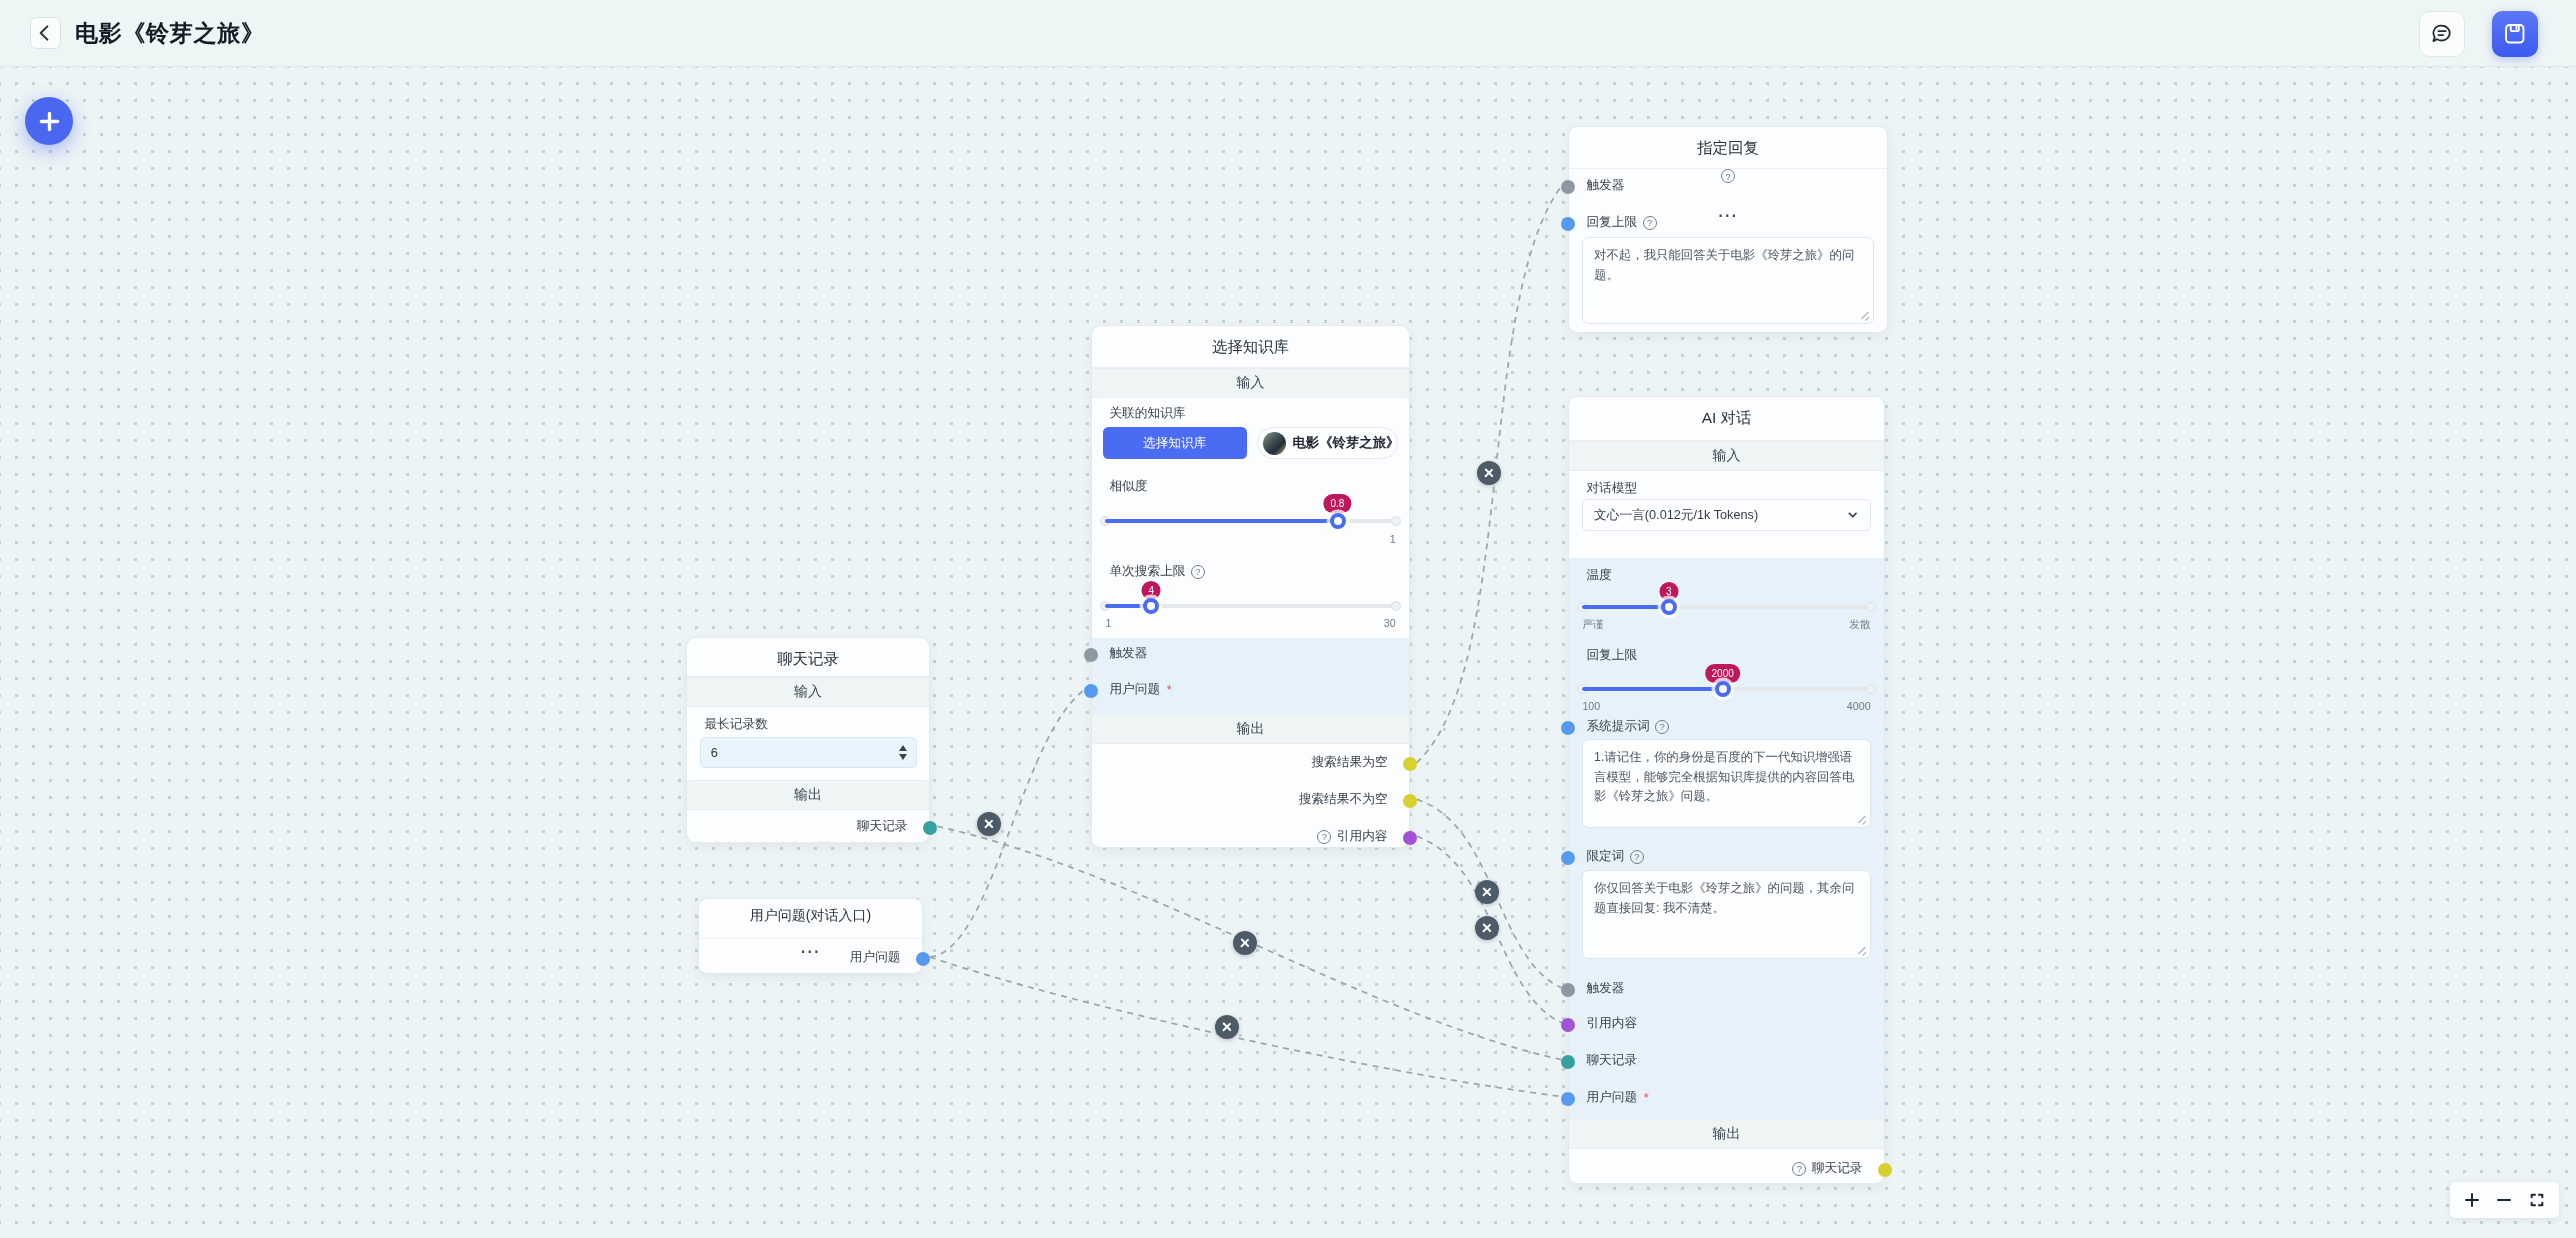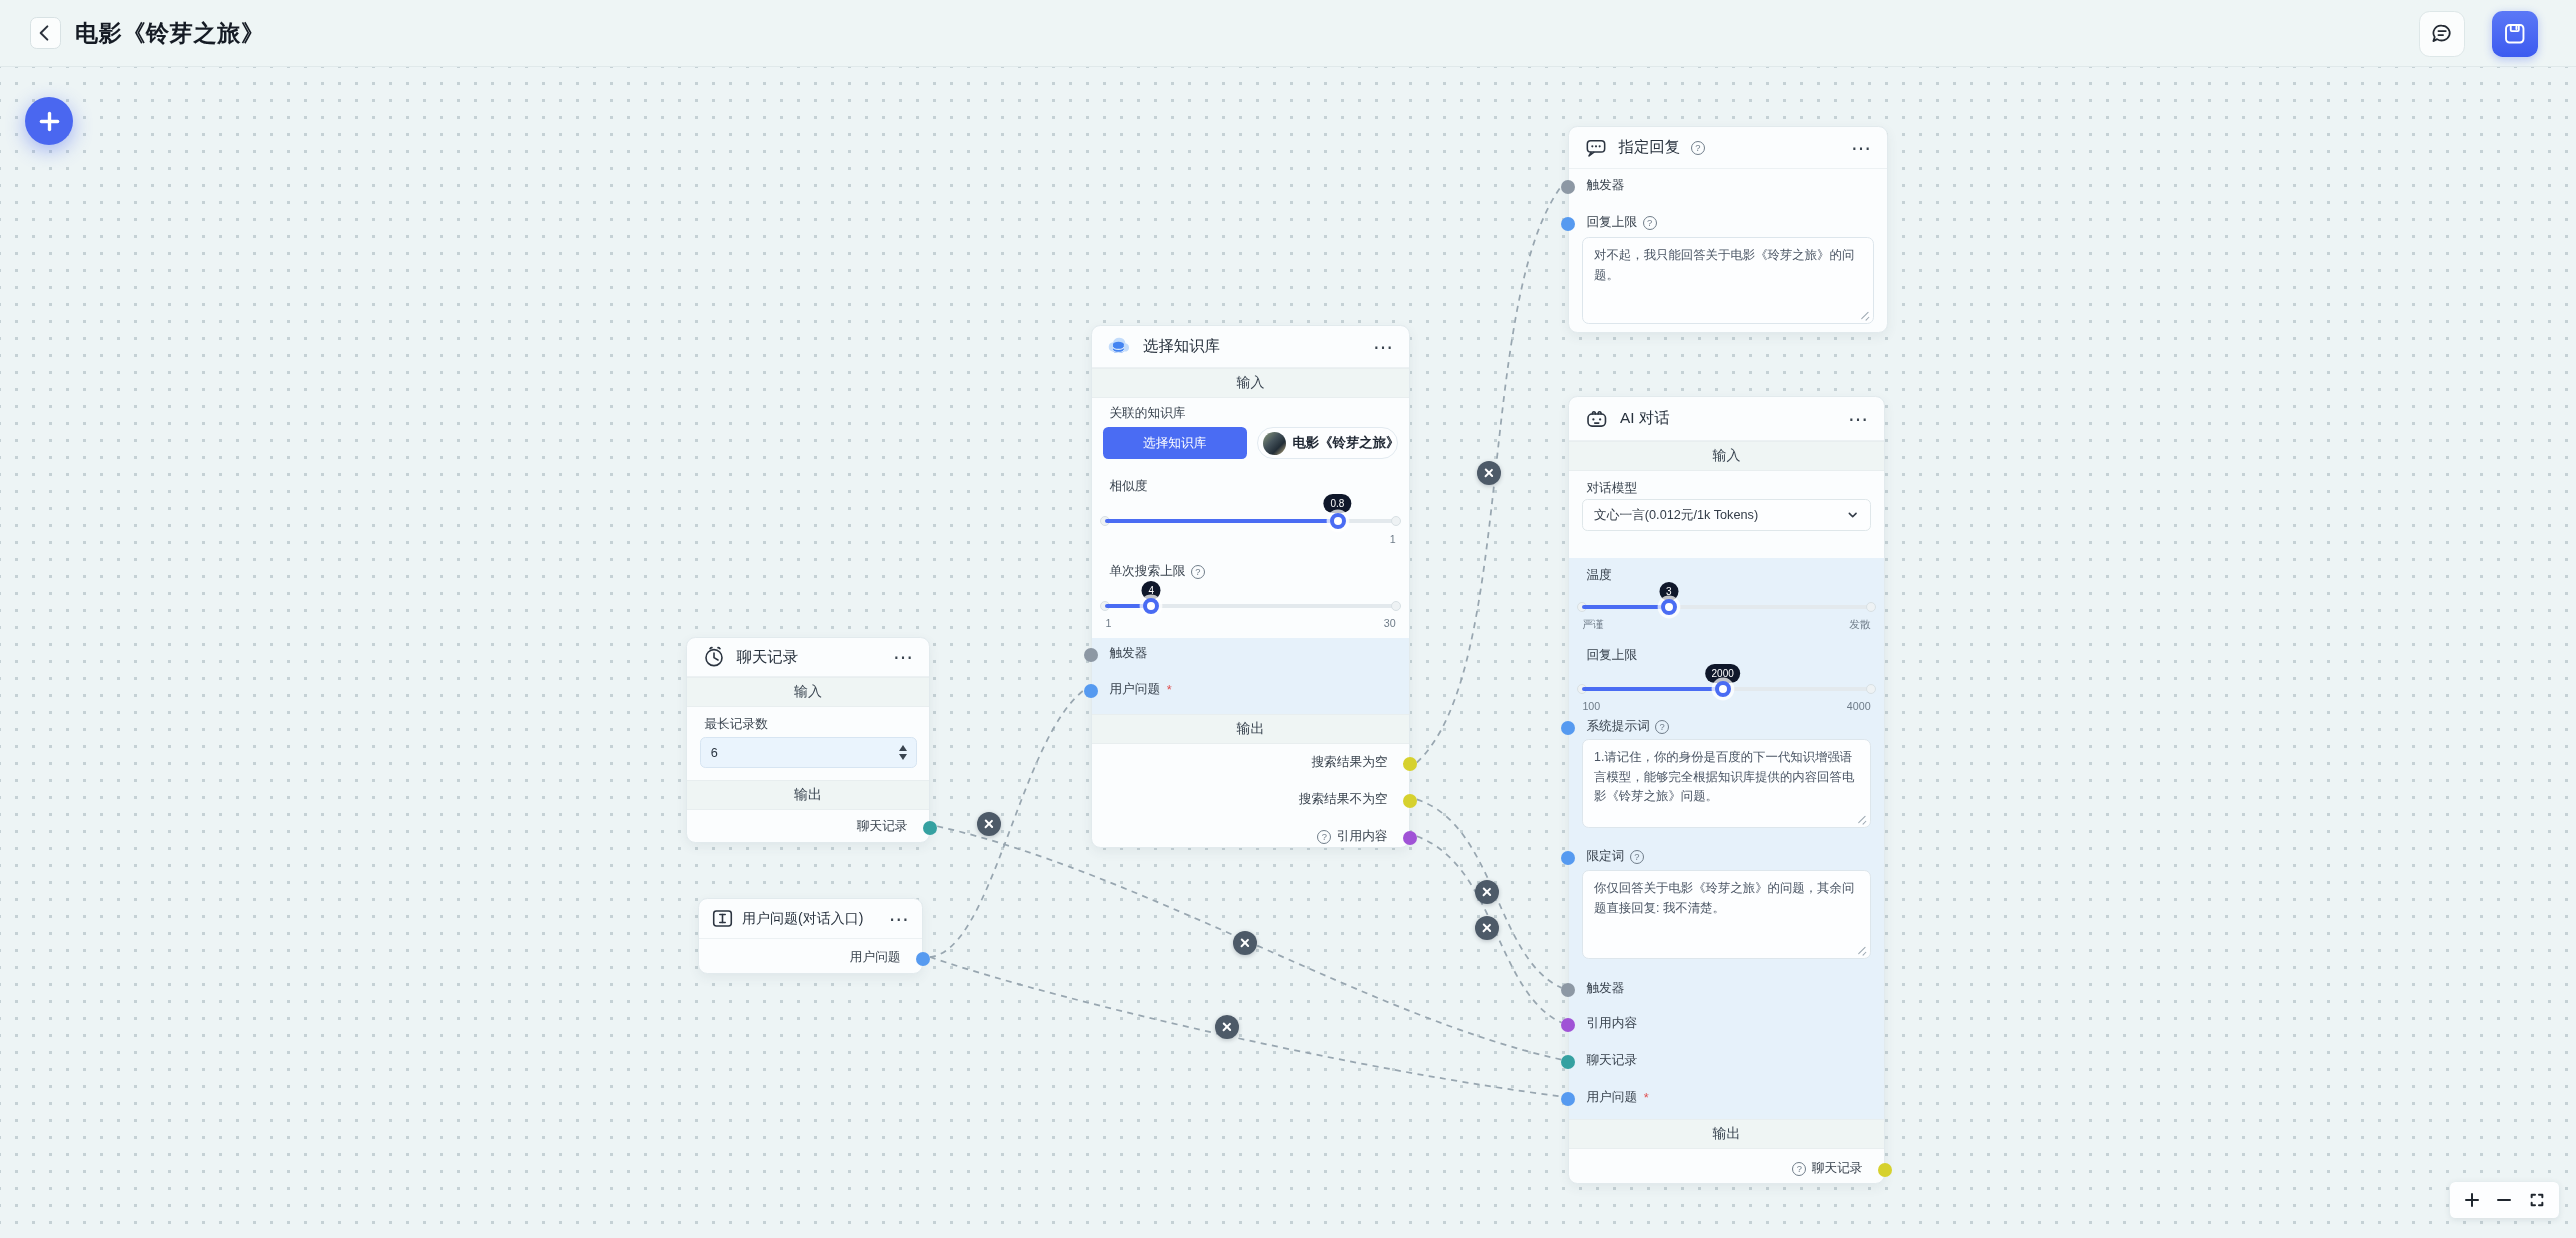--- a/index.html
+++ b/index.html
@@ -38,21 +38,21 @@
             box-shadow: 0 1.3px 4px rgba(30,40,55,.25); }
   .edge-x::before, .edge-x::after { content: ""; position: absolute; left: 50%; top: 50%;
             width: 11.4px; height: 2.3px; background: #fff; border-radius: 1.3px; }
   .edge-x::before { transform: translate(-50%,-50%) rotate(45deg); }
   .edge-x::after  { transform: translate(-50%,-50%) rotate(-45deg); }
 
   
   .node { position: absolute; background: #fbfdfe; border: 1.3px solid #e2eaed; border-radius: 9.4px;
           box-shadow: 0 4px 12px rgba(50,70,90,.07); z-index: 2; }
   .nhead { position: absolute; top: 0; left: 0; right: 0; display: flex; align-items: center;
-           gap: 10.7px; padding: 0 14.8px; border-bottom: 1.3px solid #ecf1f3; }
+           gap: 10.7px; padding: 0 14.8px; border-bottom: 1.3px solid #ecf1f3; flex-direction: column; }
   .nhead .ttl { font-size: 15.4px; color: #27313d; font-weight: 500; white-space: nowrap; }
   .nhead .sp { flex: 1; }
   .menu-dots { font-size: 20px; color: #39434e; letter-spacing: 1.3px; line-height: 1; cursor: pointer; }
   .sbar { position: absolute; left: 0; right: 0; display: flex; align-items: center; justify-content: center;
           font-size: 14px; color: #3a4551; background: #eff5f4; border-top: 1.3px solid #e8eeef;
           border-bottom: 1.3px solid #e8eeef; }
   .blue-zone { position: absolute; left: 0; right: 0; background: #e6f1fa; }
 
   .flabel { position: absolute; left: 17.4px; font-size: 12.7px; color: #39434e; display: flex;
             align-items: center; gap: 5.4px; white-space: nowrap; }
@@ -84,21 +84,21 @@
 
   
   .slider { position: absolute; left: 13.4px; right: 13.4px; height: 4px; background: #e3e9ed; border-radius: 2px; }
   .slider .endcap { position: absolute; top: 50%; width: 10px; height: 10px; border-radius: 50%;
                     background: #eef2f4; border: 1.3px solid #d8e0e4; transform: translate(-50%,-50%); }
   .slider .fill { position: absolute; left: 0; top: 0; height: 100%; background: #4a6cf3; border-radius: 2px; }
   .slider .thumb { position: absolute; top: 50%; width: 16px; height: 16px; border-radius: 50%;
                    background: #fff; border: 4.7px solid #4a6cf3; transform: translate(-50%,-50%);
                    box-shadow: 0 0 0 3.4px rgba(255,255,255,.75); cursor: pointer; }
   .bubble { position: absolute; transform: translateX(-50%); height: 19px; padding: 0 6.7px; min-width: 19px;
-            border-radius: 9.4px; background: #0f172a; color: #fff; font-size: 10px;
+            border-radius: 9.4px; background: #be185d; color: #fff; font-size: 10px;
             display: flex; align-items: center; justify-content: center; }
   .mm { position: absolute; left: 13.4px; right: 13.4px; display: flex; justify-content: space-between;
         font-size: 10.7px; color: #6e7b88; }
   .mm.right-only { justify-content: flex-end; }
 
   
   .num-input { position: absolute; height: 31px; background: #eaf4fd; border: 1.3px solid #d7e5f2;
                border-radius: 5.4px; display: flex; align-items: center; padding: 0 9.4px; }
   .num-input .val { font-size: 12.7px; color: #2c3642; flex: 1; }
   .stepper { display: flex; flex-direction: column; gap: 3.4px; align-items: center; }

